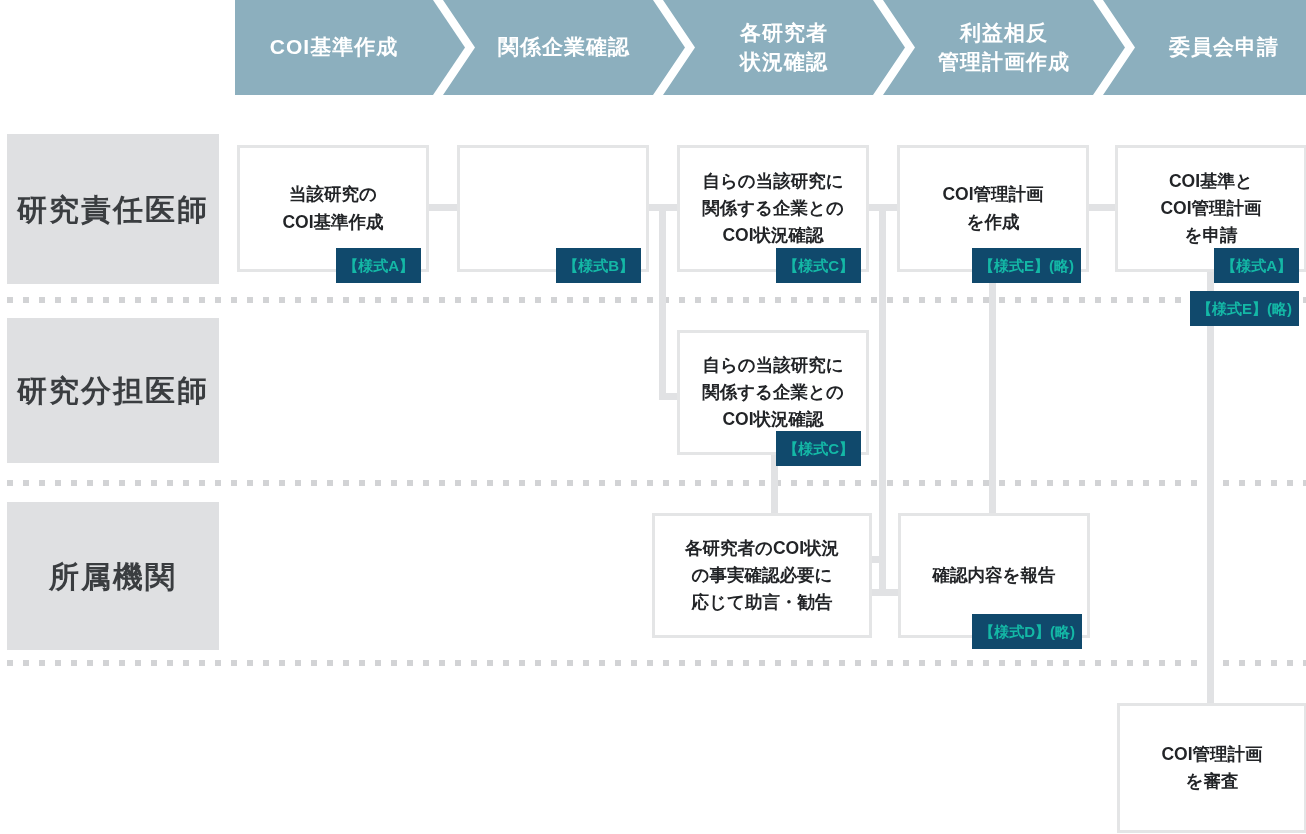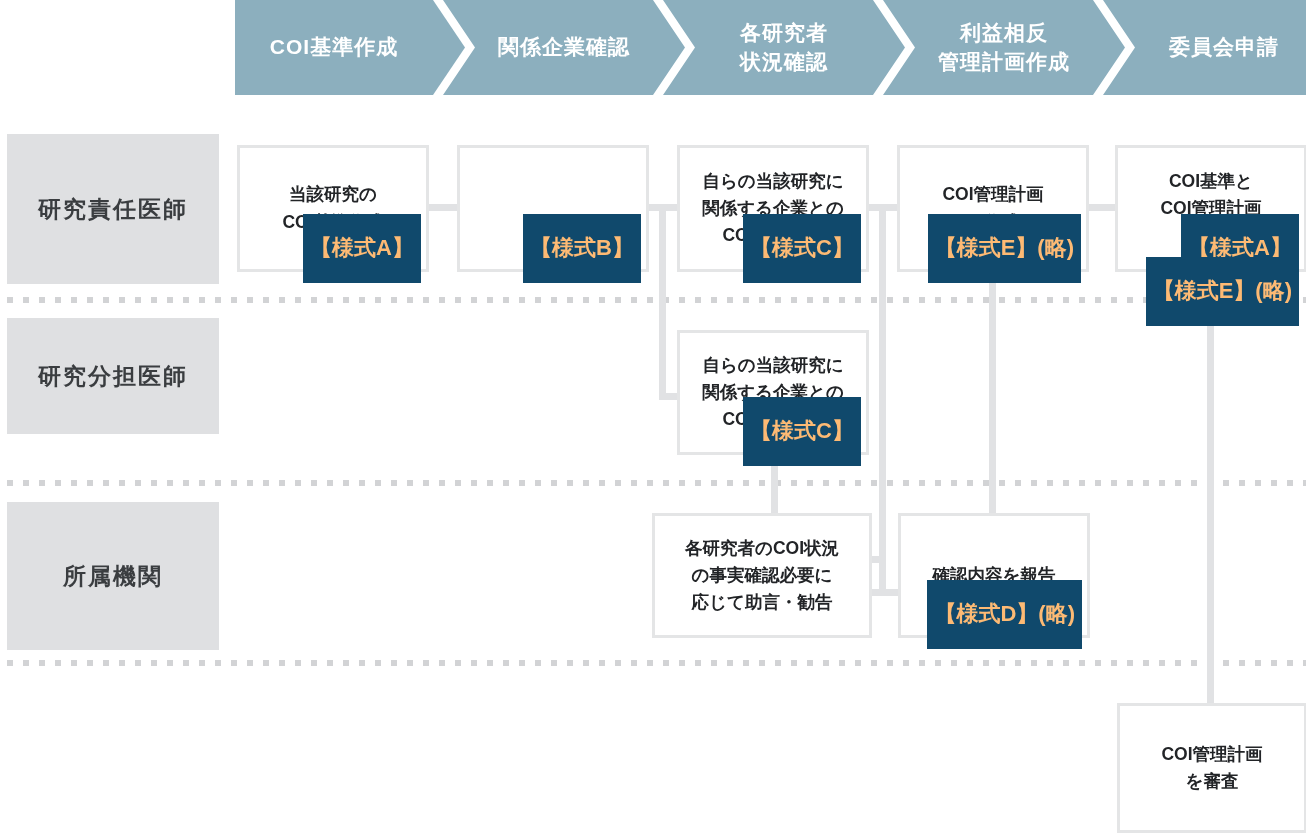--- a/index.html
+++ b/index.html
@@ -26,21 +26,21 @@
   .chev-first{padding-right:32px;}
   .chev-mid{padding-left:32px;padding-right:32px;}
   .chev-last{padding-left:32px;}
   .chev{box-sizing:border-box;}
   
   .rowlabel{
     position:absolute;left:0;width:212px;
     background:var(--row_label_bg,#dfe0e2);
     display:flex;align-items:center;justify-content:center;
     color:var(--label_text,#3a3d40);
-    font-size:23px;font-weight:bold;letter-spacing:2px;
+    font-size:30px;font-weight:bold;letter-spacing:2px;
     text-align:center;line-height:1.5;white-space:pre-line;
   }
   
   .dotsep{
     position:absolute;left:0;width:1306px;height:6px;
     background-image:repeating-linear-gradient(90deg,var(--dotted,#d2d3d5) 0 6px,transparent 6px 16px);
   }
   
   .conn{position:absolute;background:var(--connector,#e1e2e4);}
   
@@ -50,22 +50,22 @@
     display:flex;align-items:center;justify-content:center;
   }
   .box-text{
     color:var(--box_text,#222427);
     font-size:17.5px;font-weight:bold;line-height:1.55;
     text-align:center;white-space:pre-line;
   }
   .badge{
     position:absolute;right:5px;bottom:-14px;
     background:var(--badge_bg,#10496c);
-    color:#fdba74;font-size:22px;font-weight:bold;
-    line-height:1.3;padding:20px 7px;white-space:nowrap;
+    color:#14b8a6;font-size:15px;font-weight:bold;
+    line-height:1.3;padding:8px 7px;white-space:nowrap;
   }
   .badge-2nd{bottom:-57px;}
 </style>
 </head>
 <body>
 
 <div id="stage">
 
   <div class="chev chev-first" style="left:228px;width:230px;">
     <span>COI基準作成</span>
@@ -98,21 +98,21 @@
   <div class="conn" style="left:872px;top:204px;width:7px;height:392px;"></div>
   <div class="conn" style="left:858px;top:556px;width:21px;height:7px;"></div>
   <div class="conn" style="left:858px;top:589px;width:38px;height:7px;"></div>
   <div class="conn" style="left:764px;top:450px;width:7px;height:66px;"></div>
   <div class="conn" style="left:982px;top:268px;width:7px;height:248px;"></div>
   <div class="conn" style="left:1200px;top:270px;width:7px;height:436px;"></div>
 
   <div class="rowlabel" style="top:134px;height:150px;">
     <span>研究責任医師</span>
   </div>
-  <div class="rowlabel" style="top:318px;height:116px;">
+  <div class="rowlabel" style="top:318px;height:145px;">
     <span>研究分担医師</span>
   </div>
   <div class="rowlabel" style="top:502px;height:148px;text-align:right;">
     <span>所属機関</span>
   </div>
 
   <div class="box" style="left:230px;top:145px;width:192px;height:127px;">
     <div class="box-text">当該研究の
 COI基準作成</div>
     <div class="badge">【様式A】</div>

